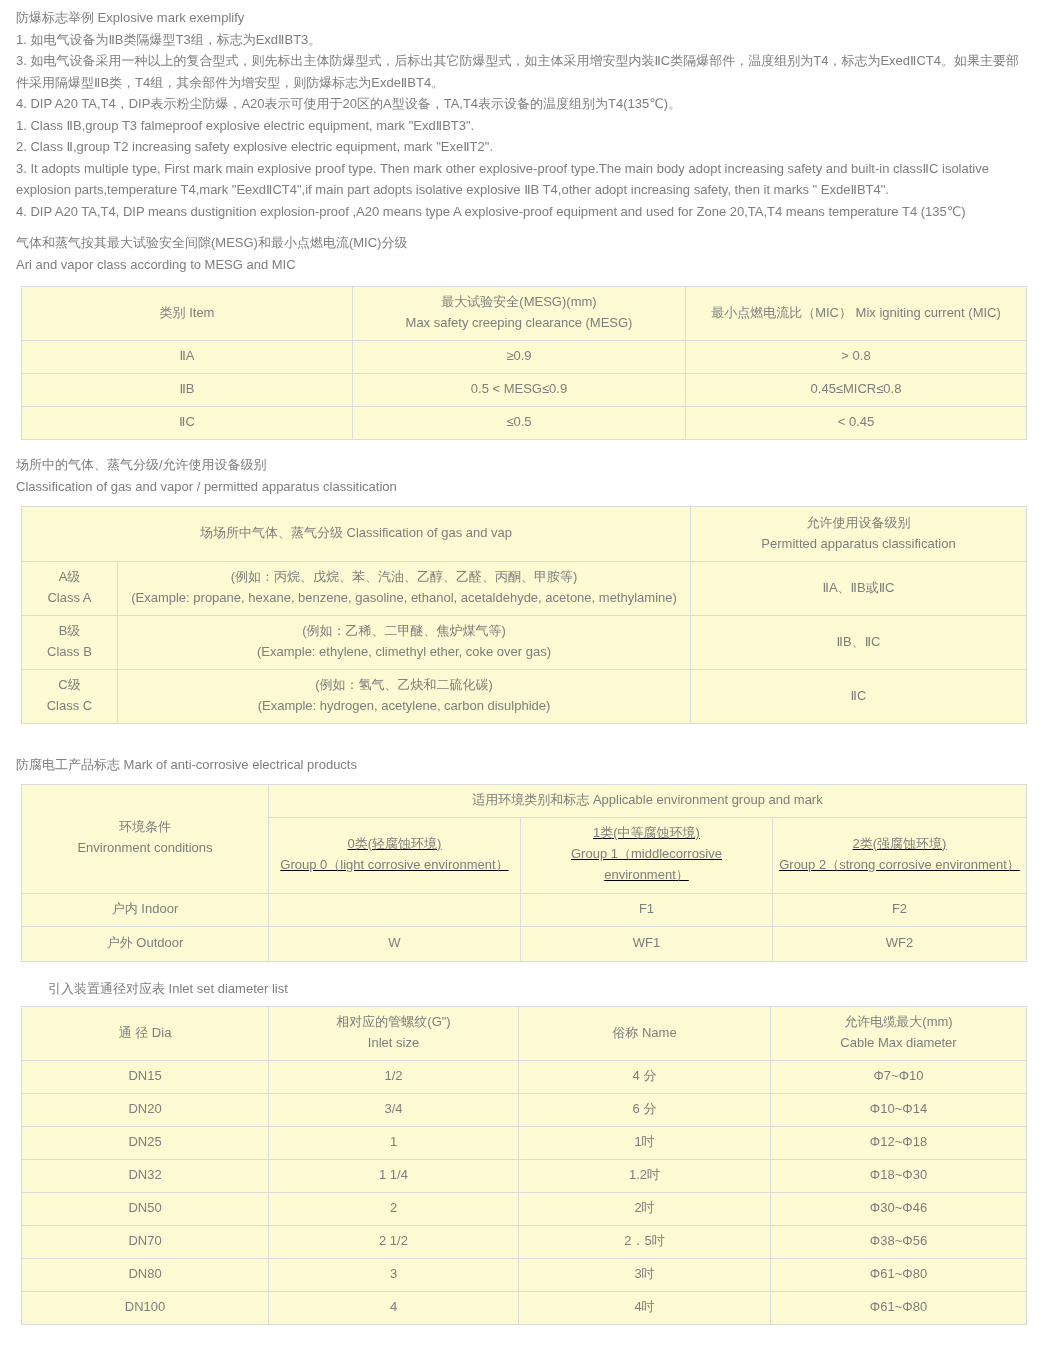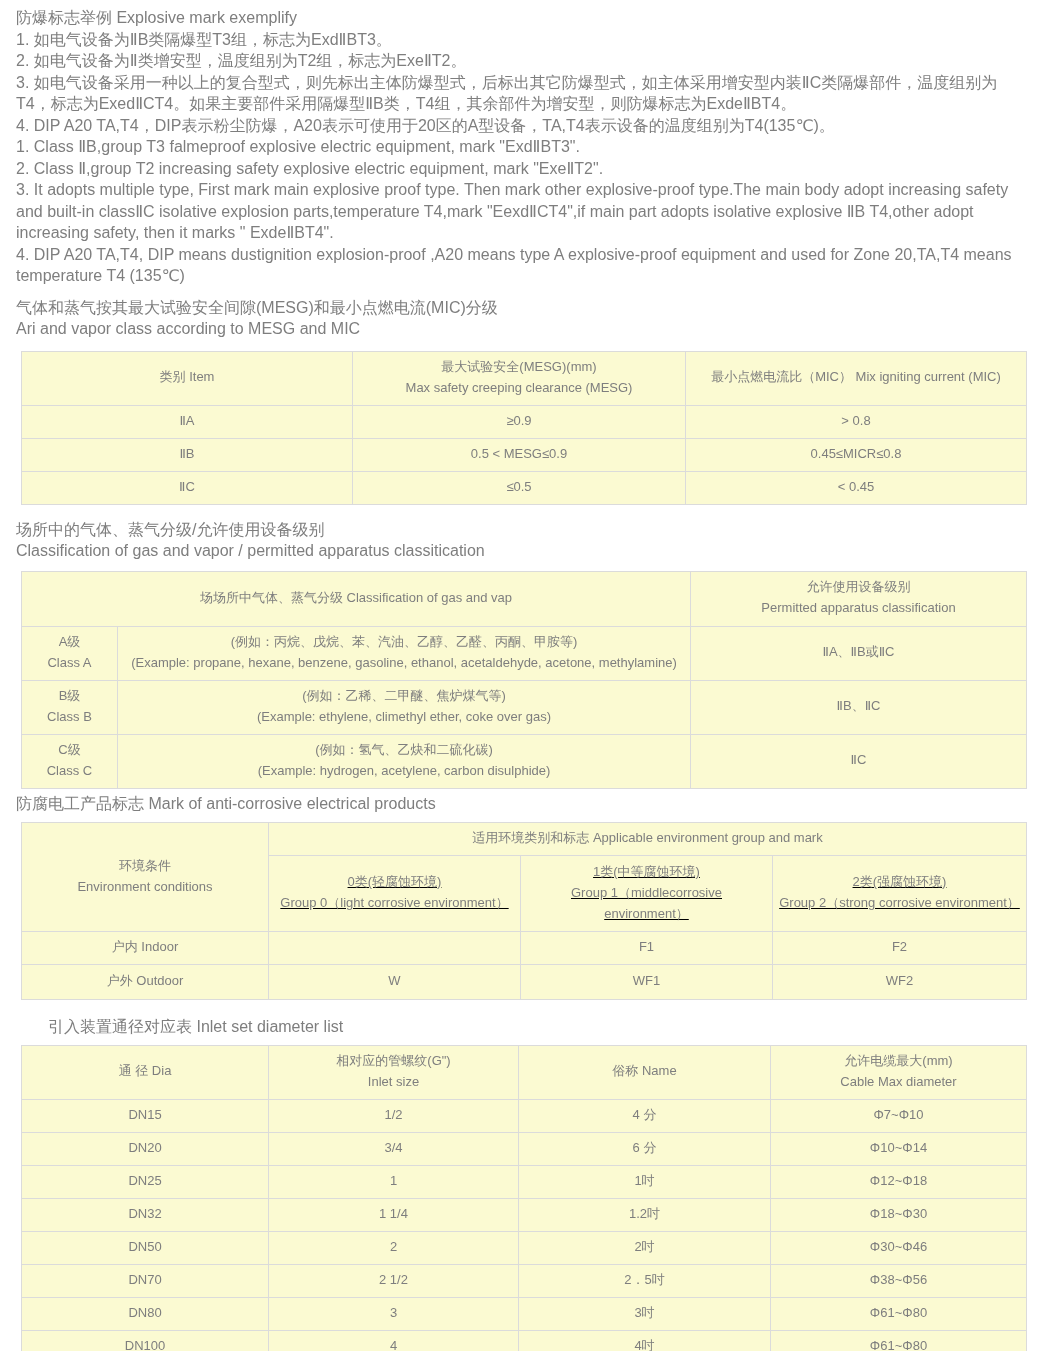--- a/index.html
+++ b/index.html
@@ -1,40 +1,39 @@
 <!DOCTYPE html>
 <html><head>
 <meta charset="utf-8">
 <style>
   * { box-sizing: border-box; }
   html, body { margin: 0; padding: 0; background: #ffffff; }
   body { font-family: "Liberation Sans", "DejaVu Sans", sans-serif; }
   .page { width: 1046px; min-height: 1351px; background: #ffffff; padding: 7px 16px 30px 16px; }
-  p { margin: 0; font-size: 16px; line-height: 21.5px; color: #7e7e7e; }
+  p { margin: 0; font-size: 13px; line-height: 21.5px; color: #7e7e7e; }
   .sec-heading { margin-top: 10px; }
   .tbl { border-collapse: collapse; table-layout: fixed; width: 1005px; margin: 11px 0 0 5px; }
   .tbl td { border: 1px solid #dbdbdb; background: #fbfad2; text-align: center; vertical-align: middle;
             font-size: 13px; line-height: 21px; color: #7e7e7e; padding: 4px 6px 7px 6px; overflow: hidden; }
   .tbl td div { line-height: 21px; }
   .h50 { height: 50px; } .h31 { height: 31px; }
   .h55 { height: 55px; } .h53 { height: 53px; padding-left: 44px; }
   .h29 { height: 29px; } .h76 { height: 76px; text-decoration: underline; } .h28 { height: 28px; } .h35 { height: 35px; }
   .h52 { height: 52px; } .h32 { height: 32px; }
-  .mt14 { margin-top: 14px; } .mt17 { margin-top: 4px; } .mt16 { margin-top: 16px; margin-left: 32px; }
+  .mt14 { margin-top: 14px; } .mt17 { margin-top: 30px; } .mt16 { margin-top: 16px; margin-left: 32px; }
   .tmt9 { margin-top: 9px; } .tmt8 { margin-top: 8px; } .tmt7 { margin-top: 7px; }
 </style>
 </head>
 <body>
 
 <div class="page">
 
   <div>
     <p>防爆标志举例 Explosive mark exemplify</p>
     <p>1. 如电气设备为ⅡB类隔爆型T3组，标志为ExdⅡBT3。</p>
-    <p>2. 如电气设备为Ⅱ类增安型，温度组别为T2组，标志为ExeⅡT2。</p>
     <p>3. 如电气设备采用一种以上的复合型式，则先标出主体防爆型式，后标出其它防爆型式，如主体采用增安型内装ⅡC类隔爆部件，温度组别为T4，标志为ExedⅡCT4。如果主要部件采用隔爆型ⅡB类，T4组，其余部件为增安型，则防爆标志为ExdeⅡBT4。</p>
     <p>4. DIP A20 TA,T4，DIP表示粉尘防爆，A20表示可使用于20区的A型设备，TA,T4表示设备的温度组别为T4(135℃)。</p>
     <p>1. Class ⅡB,group T3 falmeproof explosive electric equipment, mark "ExdⅡBT3".</p>
     <p>2. Class Ⅱ,group T2 increasing safety explosive electric equipment, mark "ExeⅡT2".</p>
     <p>3. It adopts multiple type, First mark main explosive proof type. Then mark other explosive-proof type.The main body adopt increasing safety and built-in classⅡC isolative explosion parts,temperature T4,mark "EexdⅡCT4",if main part adopts isolative explosive ⅡB T4,other adopt increasing safety, then it marks " ExdeⅡBT4".</p>
     <p>4. DIP A20 TA,T4, DIP means dustignition explosion-proof ,A20 means type A explosive-proof equipment and used for Zone 20,TA,T4 means temperature T4 (135℃)</p>
   </div>
 
   <div class="sec-heading">
     <p>气体和蒸气按其最大试验安全间隙(MESG)和最小点燃电流(MIC)分级</p>

